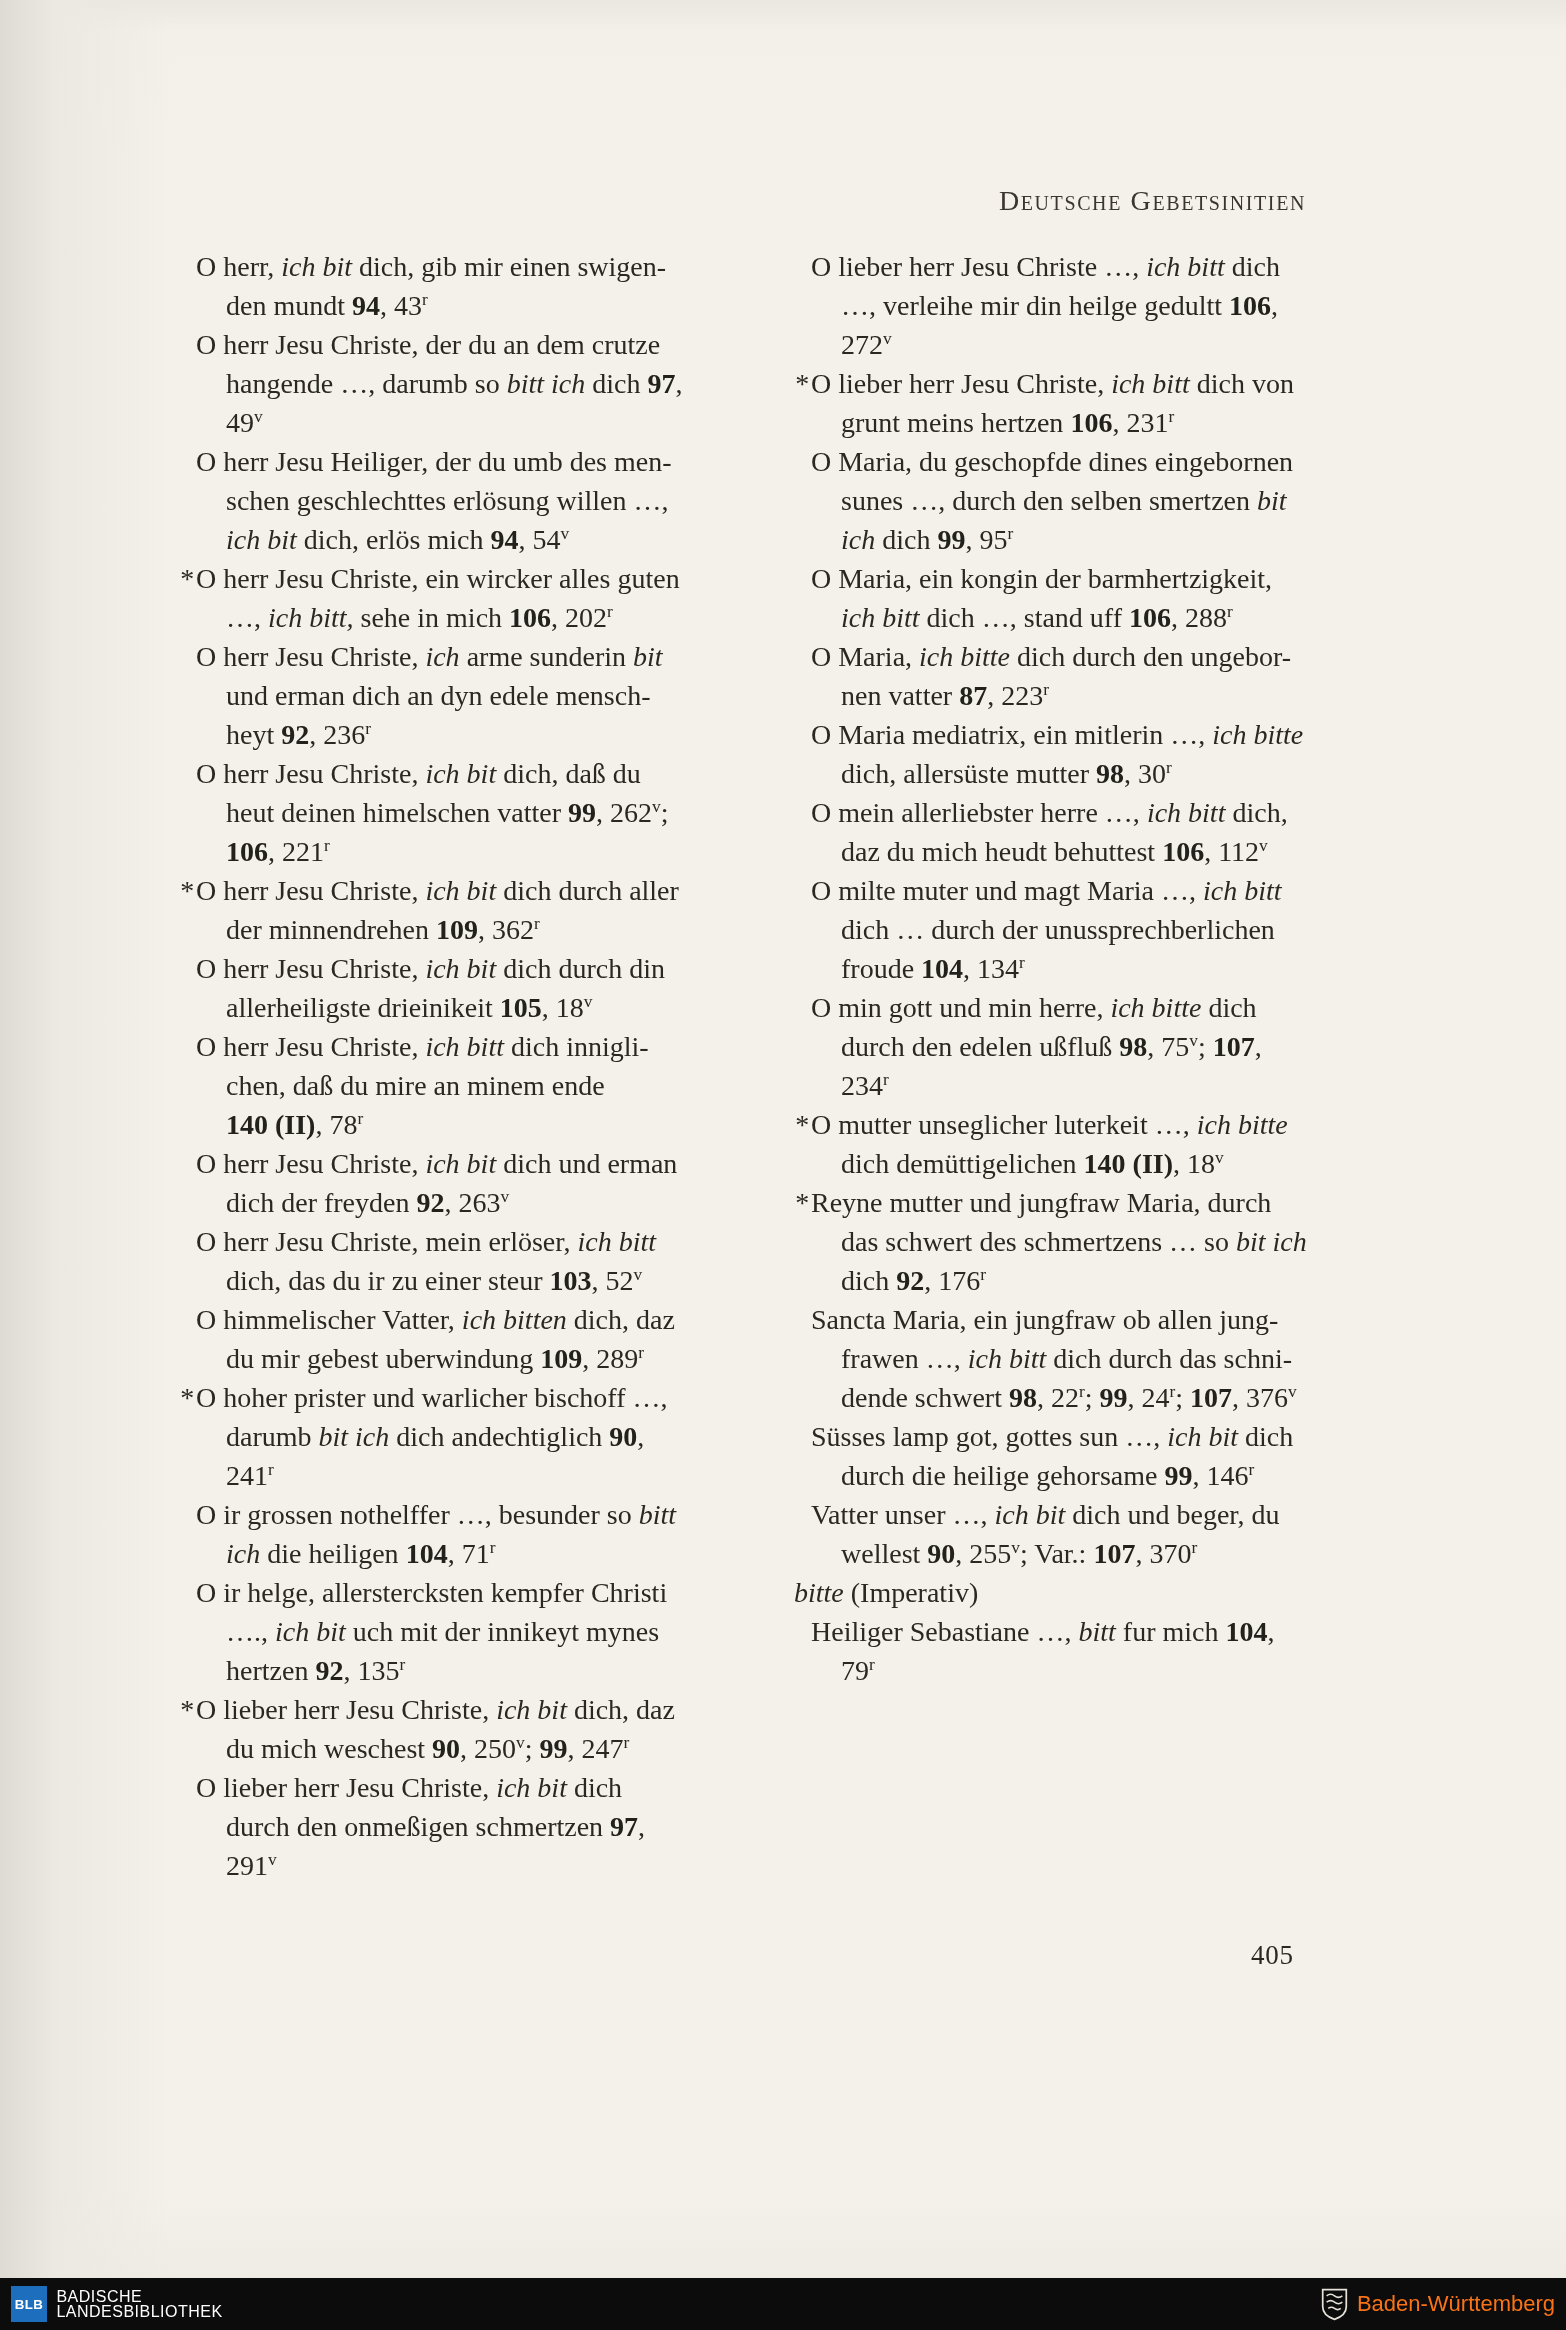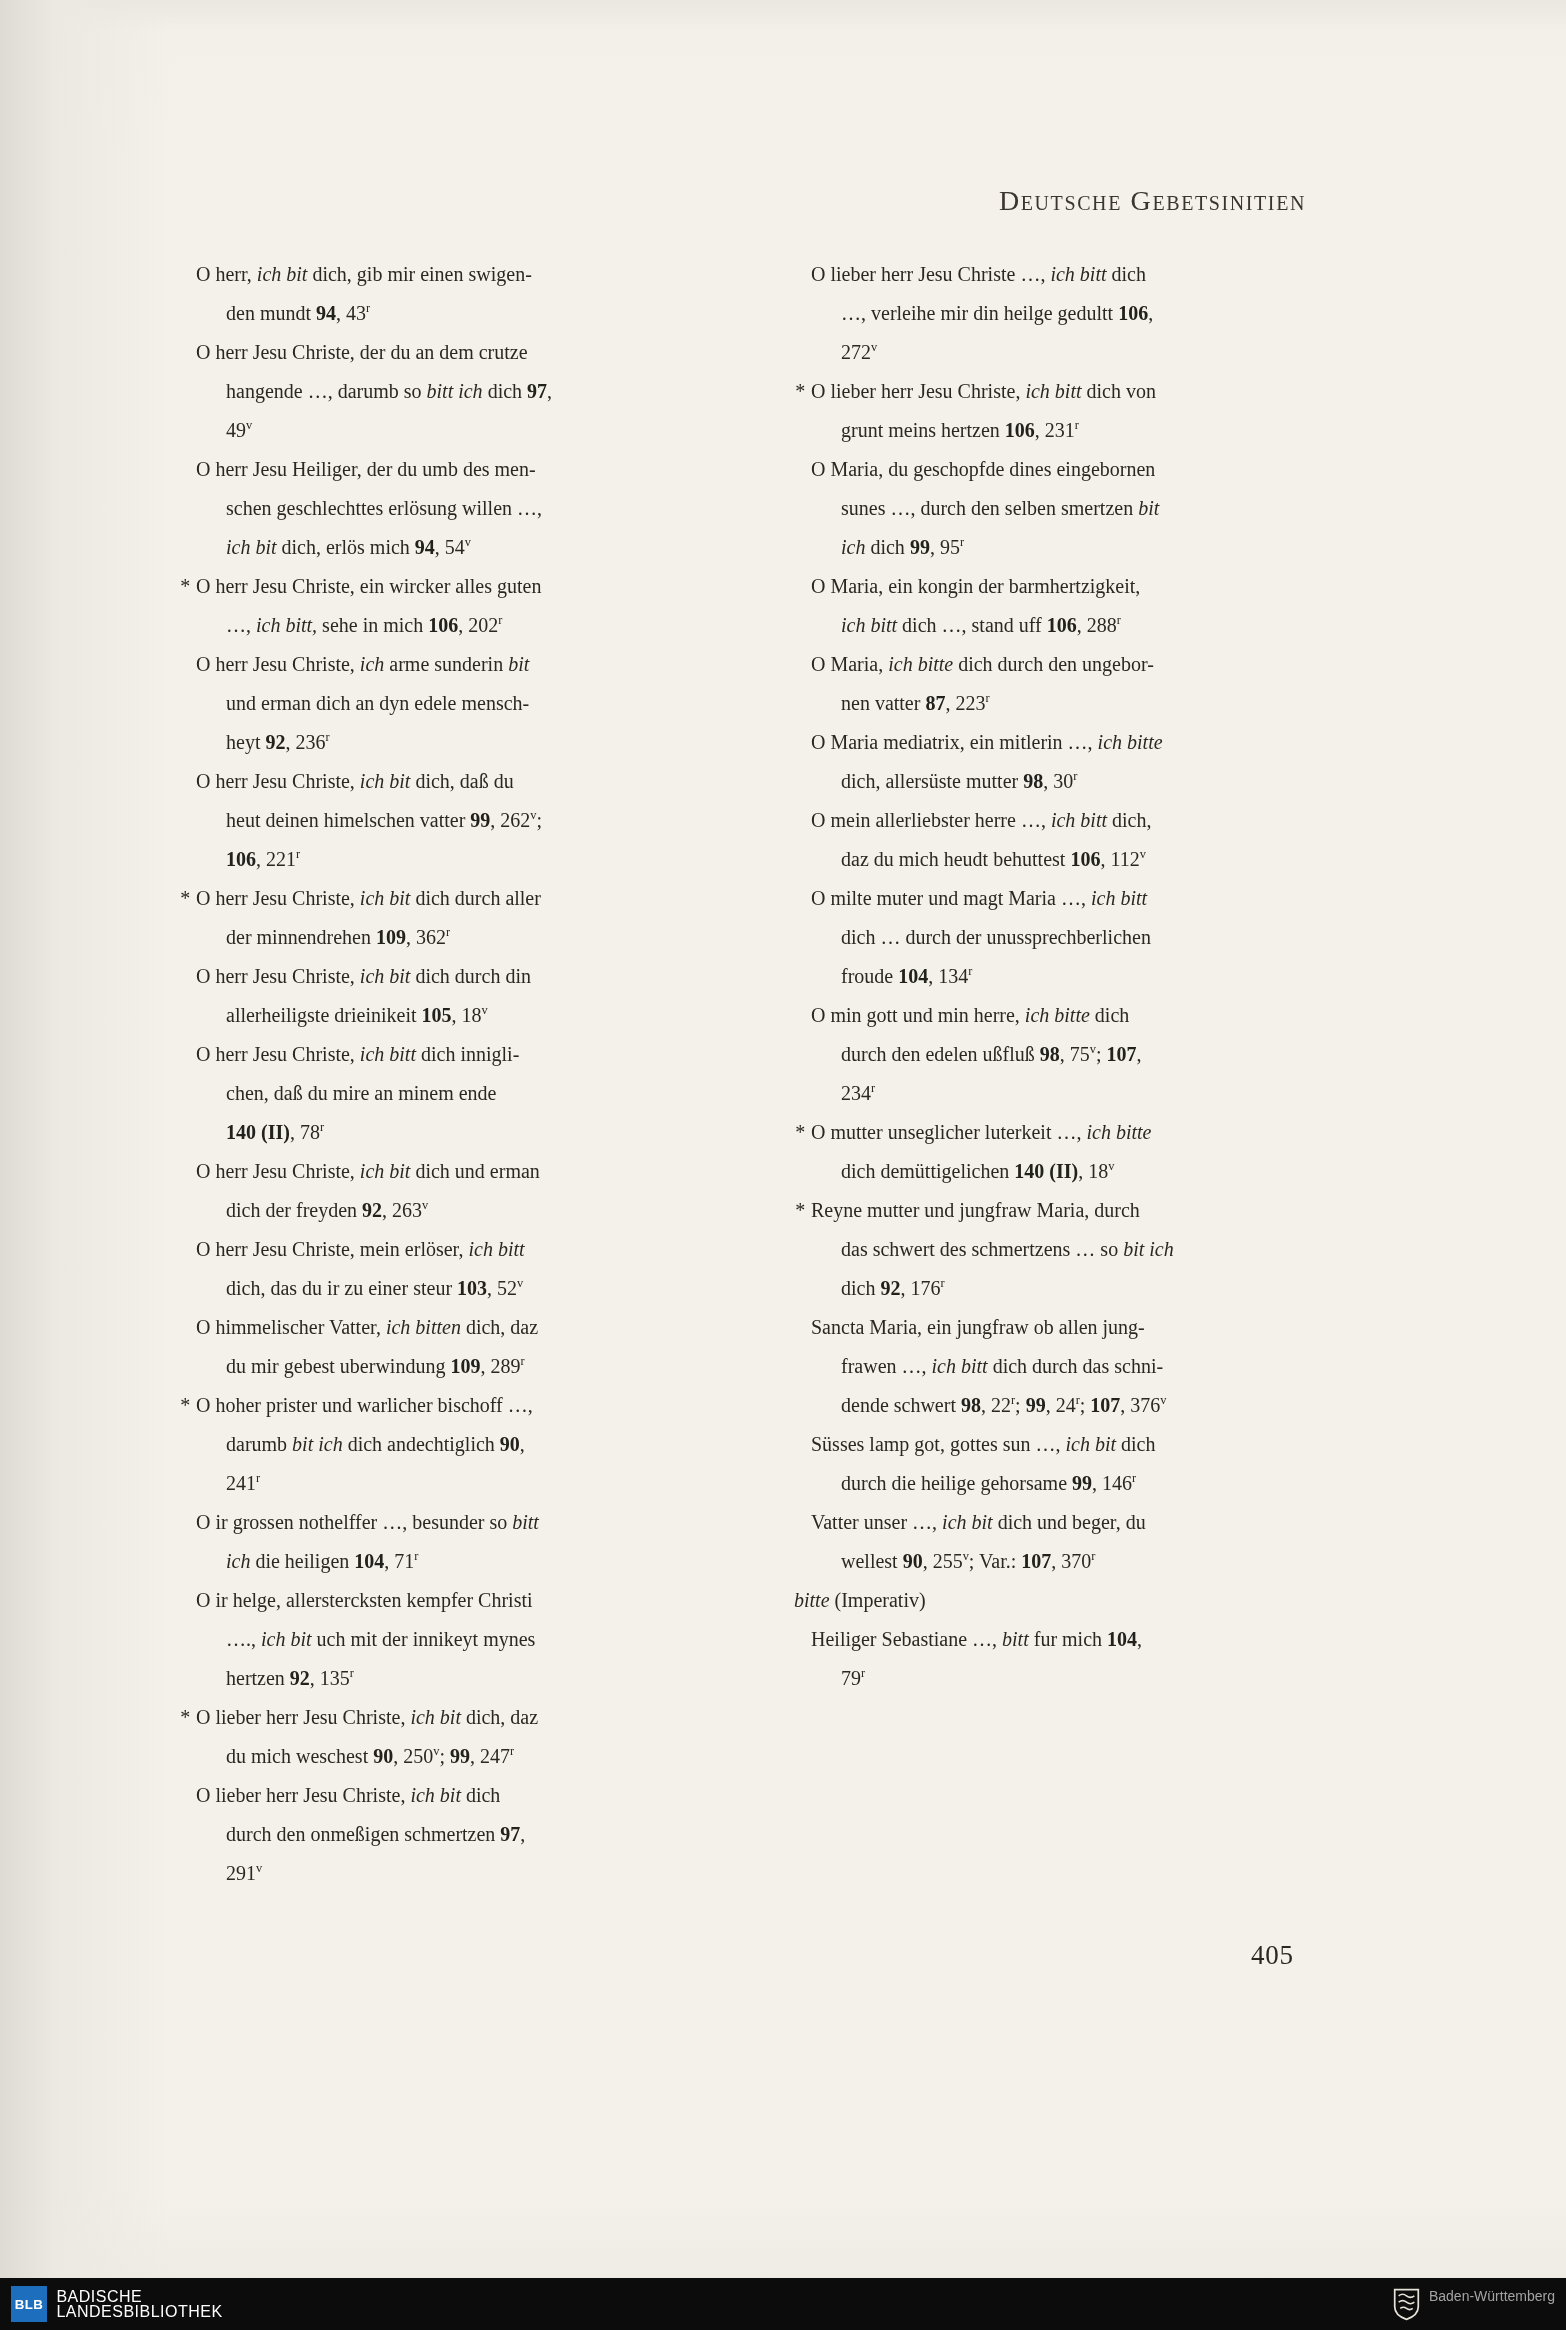--- a/index.html
+++ b/index.html
@@ -21,22 +21,22 @@
     background:linear-gradient(90deg, #dddbd3 0px, #ebe9e2 55px, rgba(243,241,234,0) 172px);
     pointer-events:none;
   }
   .running-header {
     position:absolute; top:185px; right:260px;
     font-size:28px; letter-spacing:1.6px;
     font-variant:small-caps;
     color:#3a362f;
   }
   .col {
-    position:absolute; top:255px;
-    font-size:20px; line-height:39px;
+    position:absolute; top:247px;
+    font-size:28px; line-height:39px;
     white-space:nowrap;
   }
   .col-left  { left:196px;  width:548px; }
   .col-right { left:811px; width:548px; }
   .entry { padding-left:30px; text-indent:-30px; position:relative; }
   .entry.keyword { margin-left:-17px; }
   .star { position:absolute; left:-15.7px; top:0; text-indent:0; }
   .sg-n { font-style:normal; }
   .sg-i { font-style:italic; }
   .sg-b { font-weight:bold; color:#23211c; }
@@ -52,21 +52,21 @@
     padding:4px 11px;
     font-family:"Liberation Sans","DejaVu Sans",sans-serif;
   }
   .f-left { display:flex; align-items:center; gap:9.4px; }
   .blb-logo {
     width:36px; height:36px; background:#1d6fbd;
     color:#ffffff; font-weight:bold; font-size:13.3px; letter-spacing:0.4px;
     display:flex; align-items:center; justify-content:center;
   }
   .lib-name { color:#ffffff; font-size:16px; font-weight:normal; line-height:15px; letter-spacing:0.5px; }
-  .f-right { display:flex; align-items:flex-start; gap:9.4px; color:#a3a3a3; font-size:14px; }
+  .f-right { display:flex; align-items:center; gap:9.4px; color:#f97316; font-size:22px; }
   .arms { display:block; }
 </style>
 </head>
 <body>
 
 <div class="scan">
   <div class="edge-shade"></div>
 
   <div class="running-header">Deutsche Gebetsinitien</div>
 

